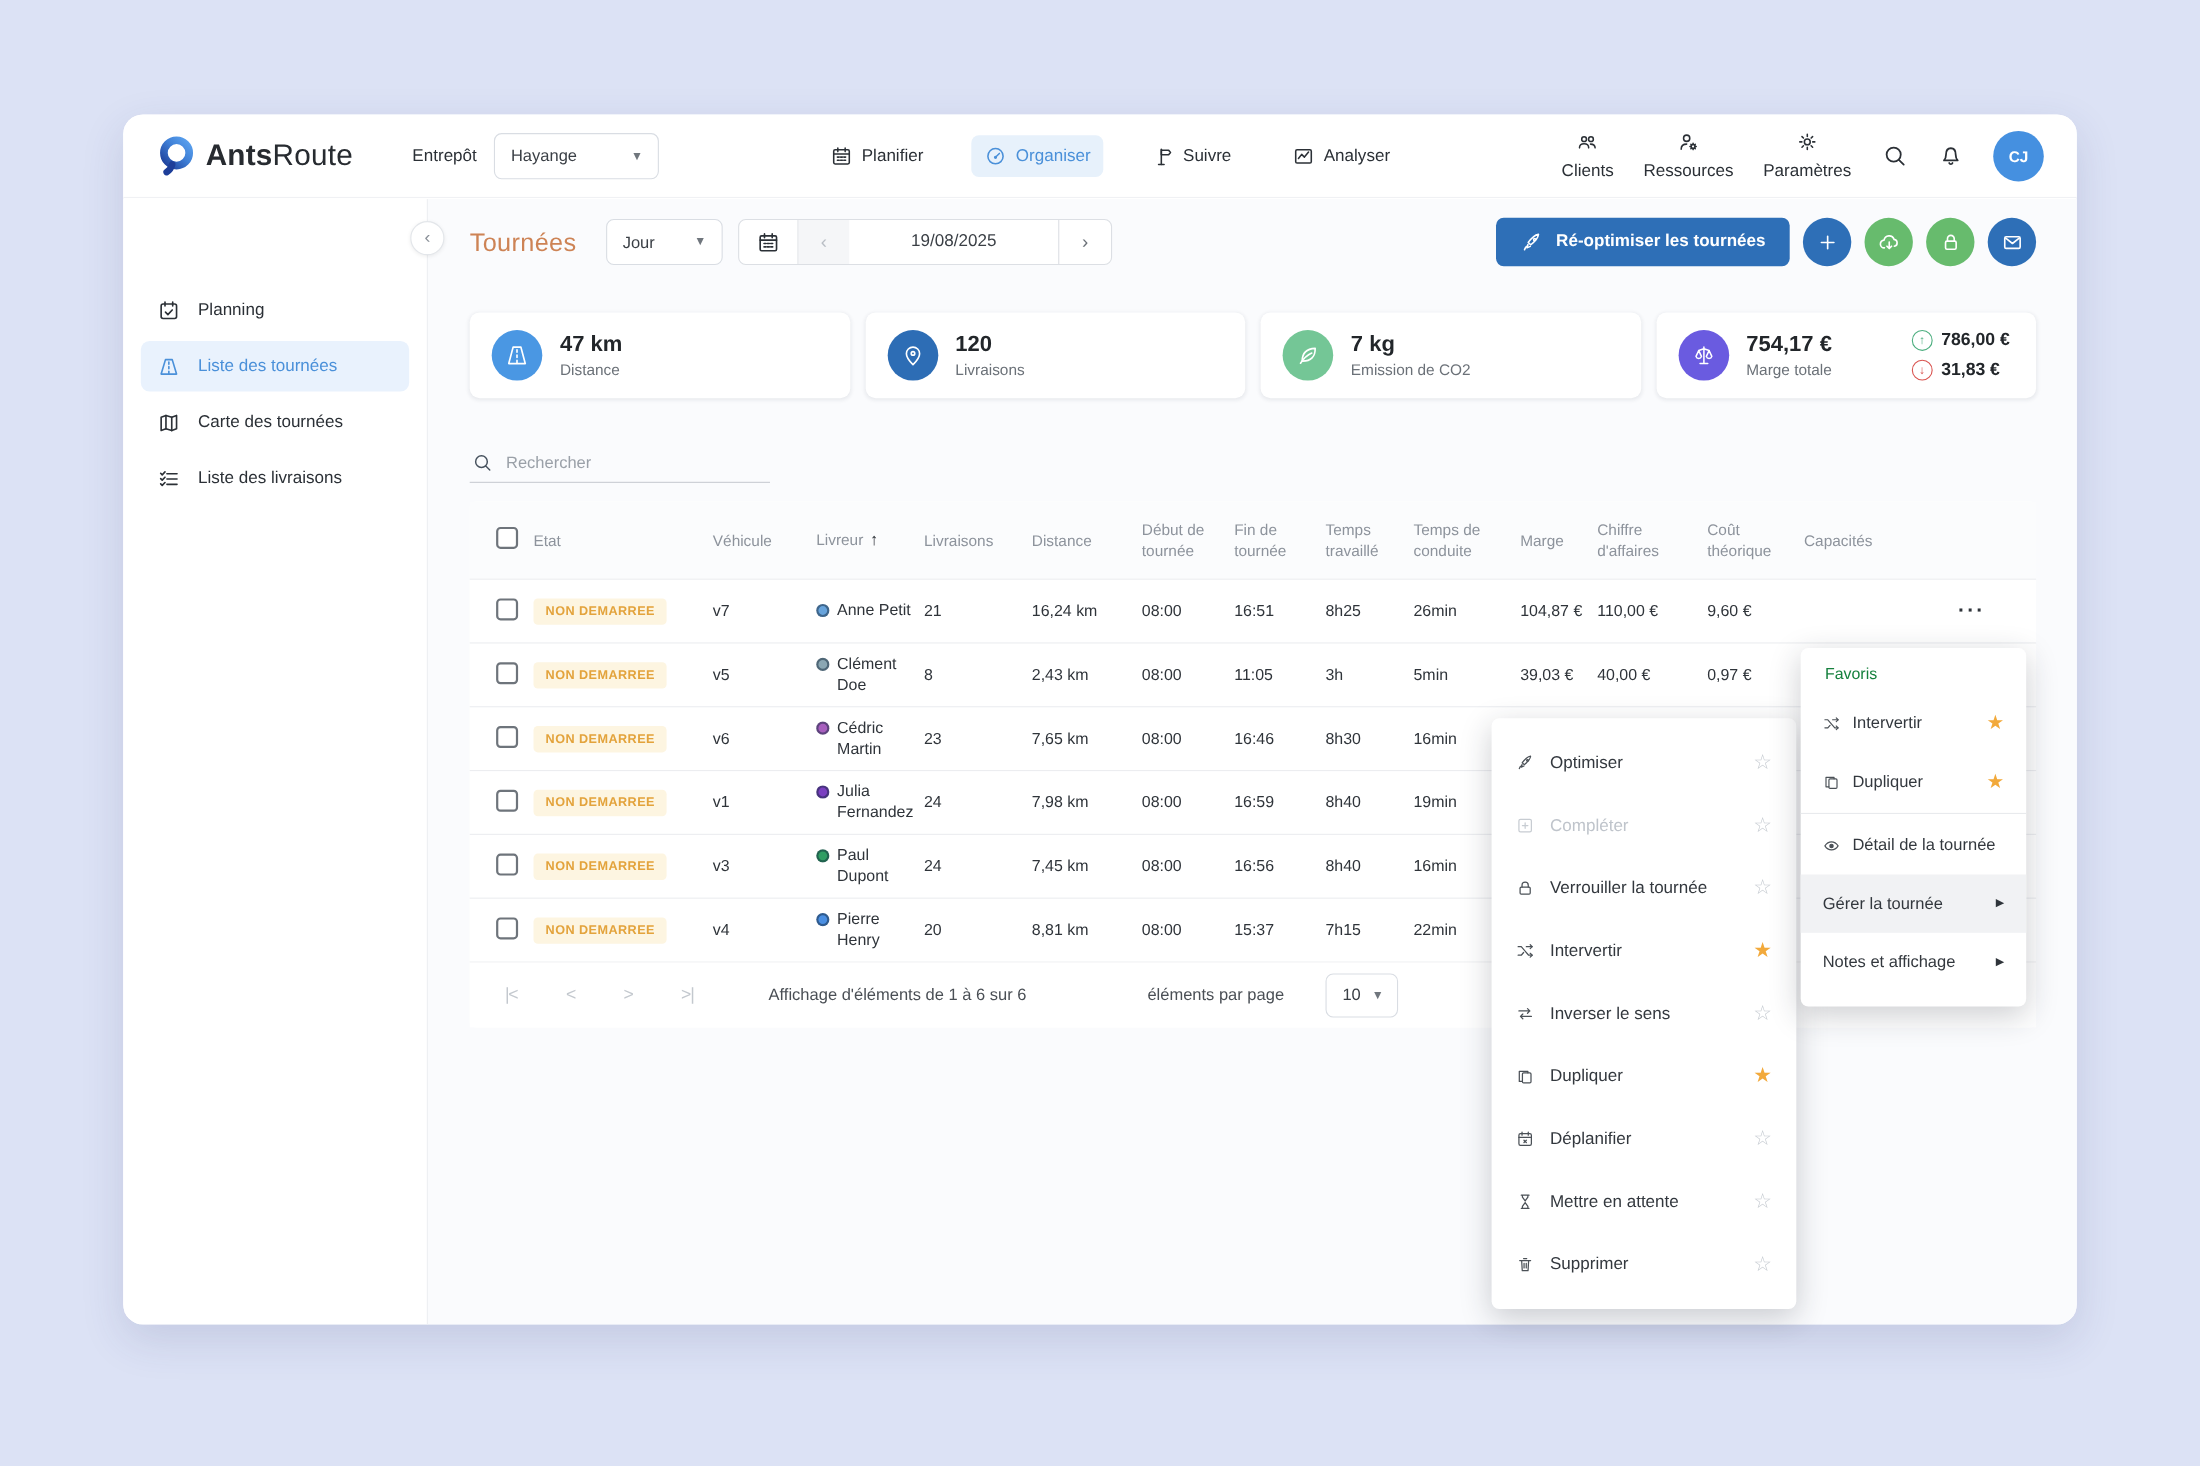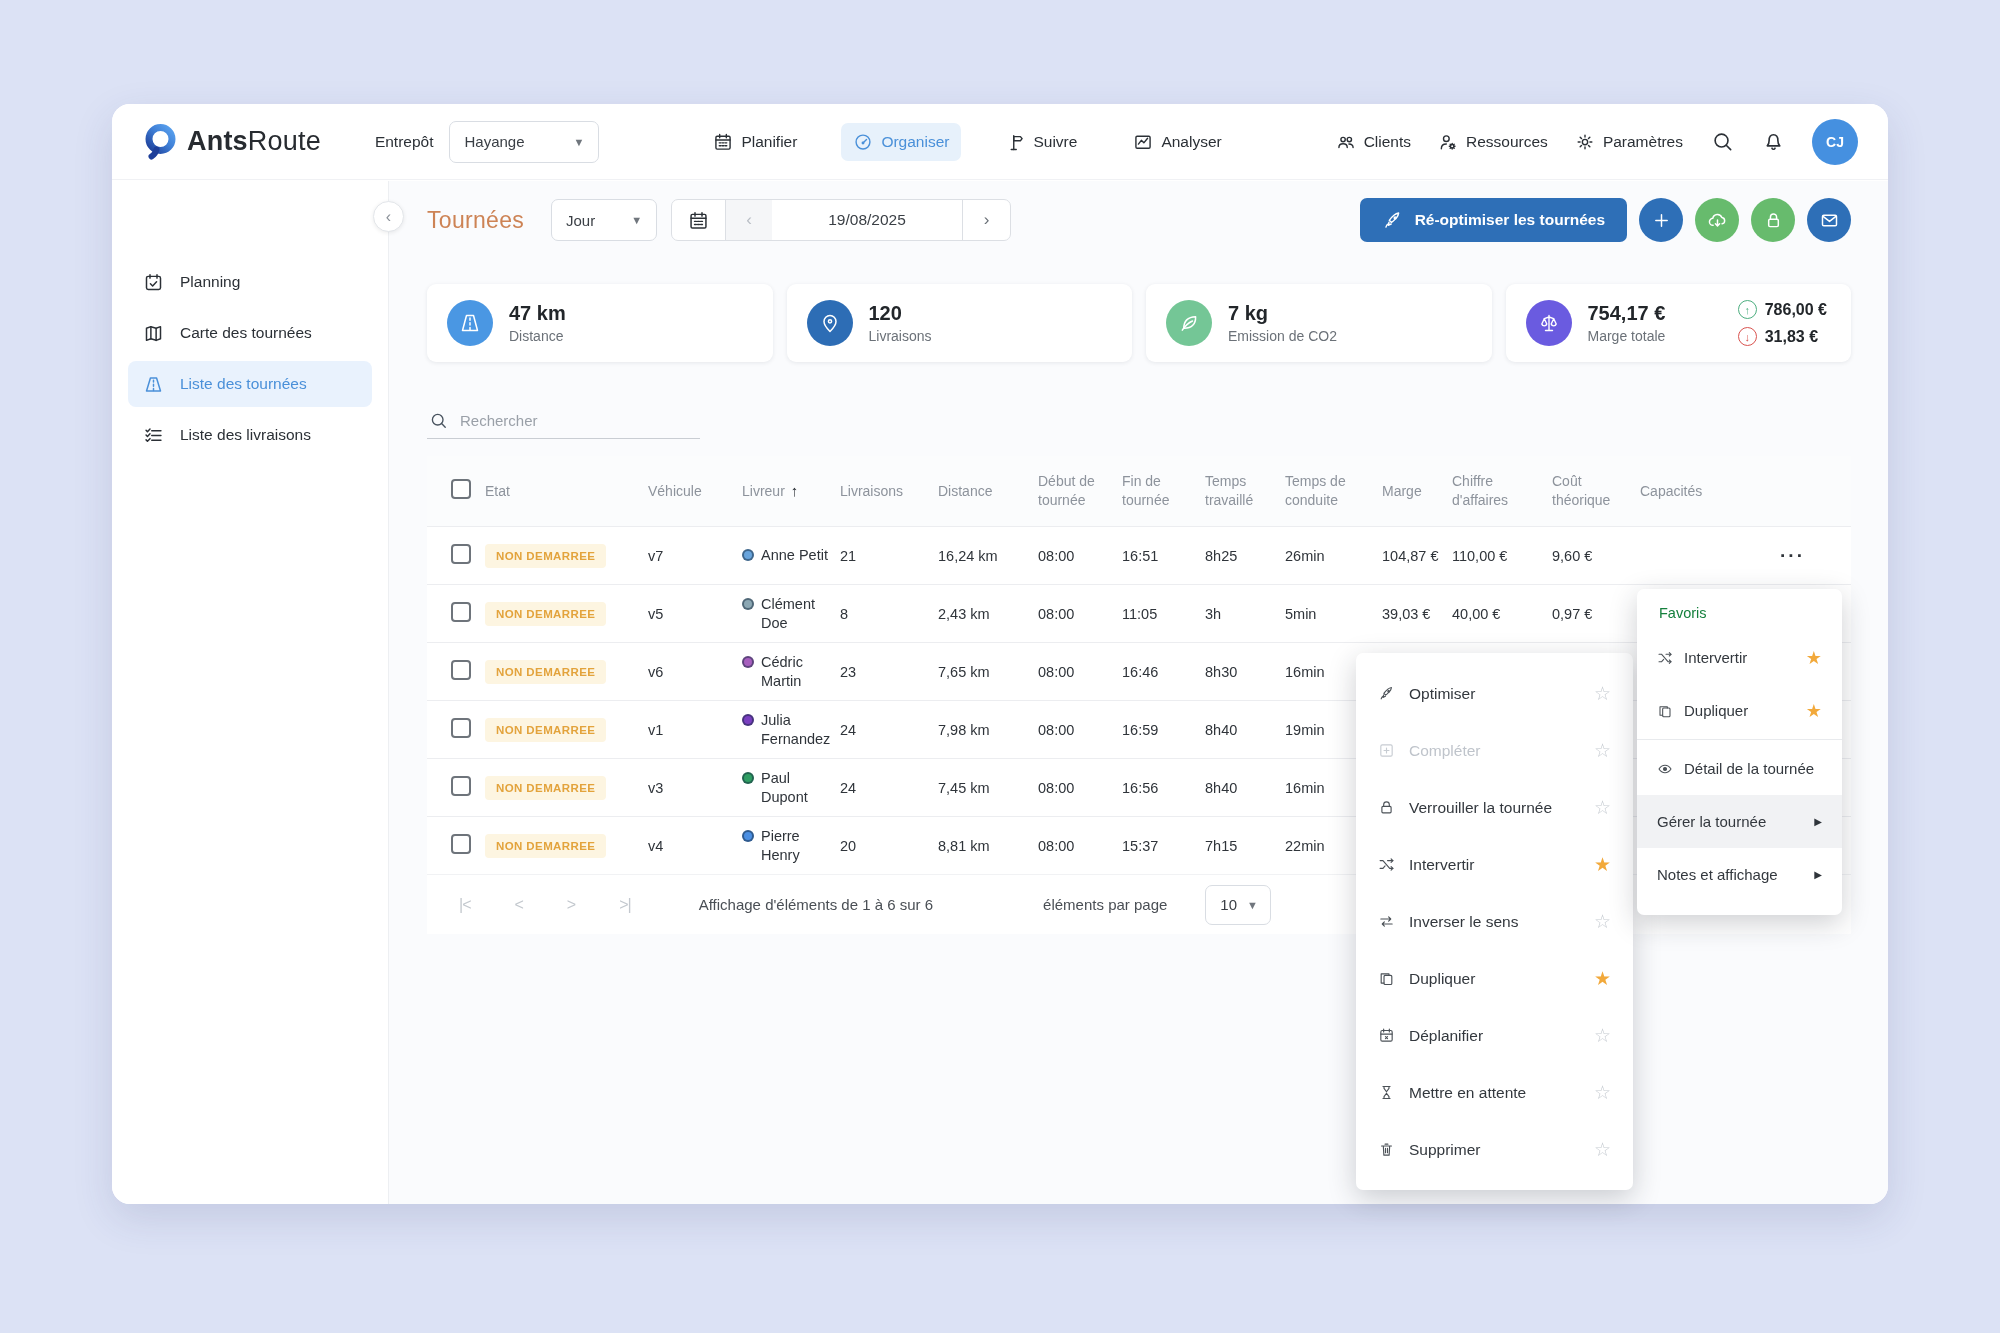--- a/index.html
+++ b/index.html
@@ -28,21 +28,21 @@
                 display:flex; align-items:center; justify-content:space-between; padding:0 14px;
                 font-size:15px; color:#3a3f45; cursor:pointer; }
   .warehouse .select-box { width:150px;text-align:right; }
   .caret { font-size:11px; color:#70767d; margin-left:10px; }
   .mainnav { display:flex; align-items:center; gap:32px; margin:0 auto; }
   .nav-item { display:flex; align-items:center; gap:8px; font-size:15.5px; color:#2b3036; cursor:pointer;
               padding:9px 12px; border-radius:7px; }
   .nav-item .ic { width:20px; height:20px; }
   .nav-item.active { background:#e7f1fb; color:#4a90d9; }
   .rightnav { display:flex; align-items:center; gap:27px; }
-  .rightnav .nav-item { padding:0; }
+  .rightnav .nav-item { padding:0;flex-direction:column; }
   .icon-btn { width:24px; height:24px; color:#2b3036; cursor:pointer; display:flex; align-items:center; justify-content:center; }
   .avatar { width:46px; height:46px; border-radius:50%; background:#4590e0; color:#fff; font-weight:700;
             font-size:14px; display:flex; align-items:center; justify-content:center; cursor:pointer; }
 
   
   .sidebar { position:absolute; left:0; top:77px; bottom:0; width:277px; border-right:1px solid #edeff2;
              background:#fff; padding-top:73px; z-index:3; }
   .side-item { height:46px; margin:5px 16px; padding:0 15px; border-radius:8px; display:flex; align-items:center;
                gap:16px; font-size:15.5px; color:#2b3036; cursor:pointer; }
   .side-item .ic { width:21px; height:21px; }
@@ -248,33 +248,33 @@
   </header>
 
   <aside class="sidebar">
     <div class="side-item">
       <svg class="ic" viewBox="0 0 24 24">
           <rect x="4" y="5" width="16" height="15" rx="2"></rect>
           <path d="M8 3v4M16 3v4M8.5 13.5l2.5 2.5 4.5-4.8"></path>
         </svg>
       <span>Planning</span>
     </div>
+    <div class="side-item active">
+      <svg class="ic" viewBox="0 0 24 24">
+          <path d="M8.5 4.5h7L20 19.5H4z"></path>
+          <path d="M12 7v2.2M12 11.8v2.2M12 16.6v2.2"></path>
+        </svg>
+      <span>Liste des tournées</span>
+    </div>
     <div class="side-item">
       <svg class="ic" viewBox="0 0 24 24">
           <path d="M4 6l5-1.8 6 1.8 5-1.8v13.8l-5 1.8-6-1.8-5 1.8z"></path>
           <path d="M9 4.4v13.8M15 6.2V20"></path>
         </svg>
       <span>Carte des tournées</span>
-    </div>
-    <div class="side-item active">
-      <svg class="ic" viewBox="0 0 24 24">
-          <path d="M8.5 4.5h7L20 19.5H4z"></path>
-          <path d="M12 7v2.2M12 11.8v2.2M12 16.6v2.2"></path>
-        </svg>
-      <span>Liste des tournées</span>
     </div>
     <div class="side-item">
       <svg class="ic" viewBox="0 0 24 24">
           <path d="M10 6.5h10.5M10 12h10.5M10 17.5h10.5"></path>
           <path d="M3.5 6l1.6 1.6L8 4.6M3.5 11.5l1.6 1.6L8 10.1M3.5 17l1.6 1.6L8 15.6"></path>
         </svg>
       <span>Liste des livraisons</span>
     </div>
   </aside>
 

